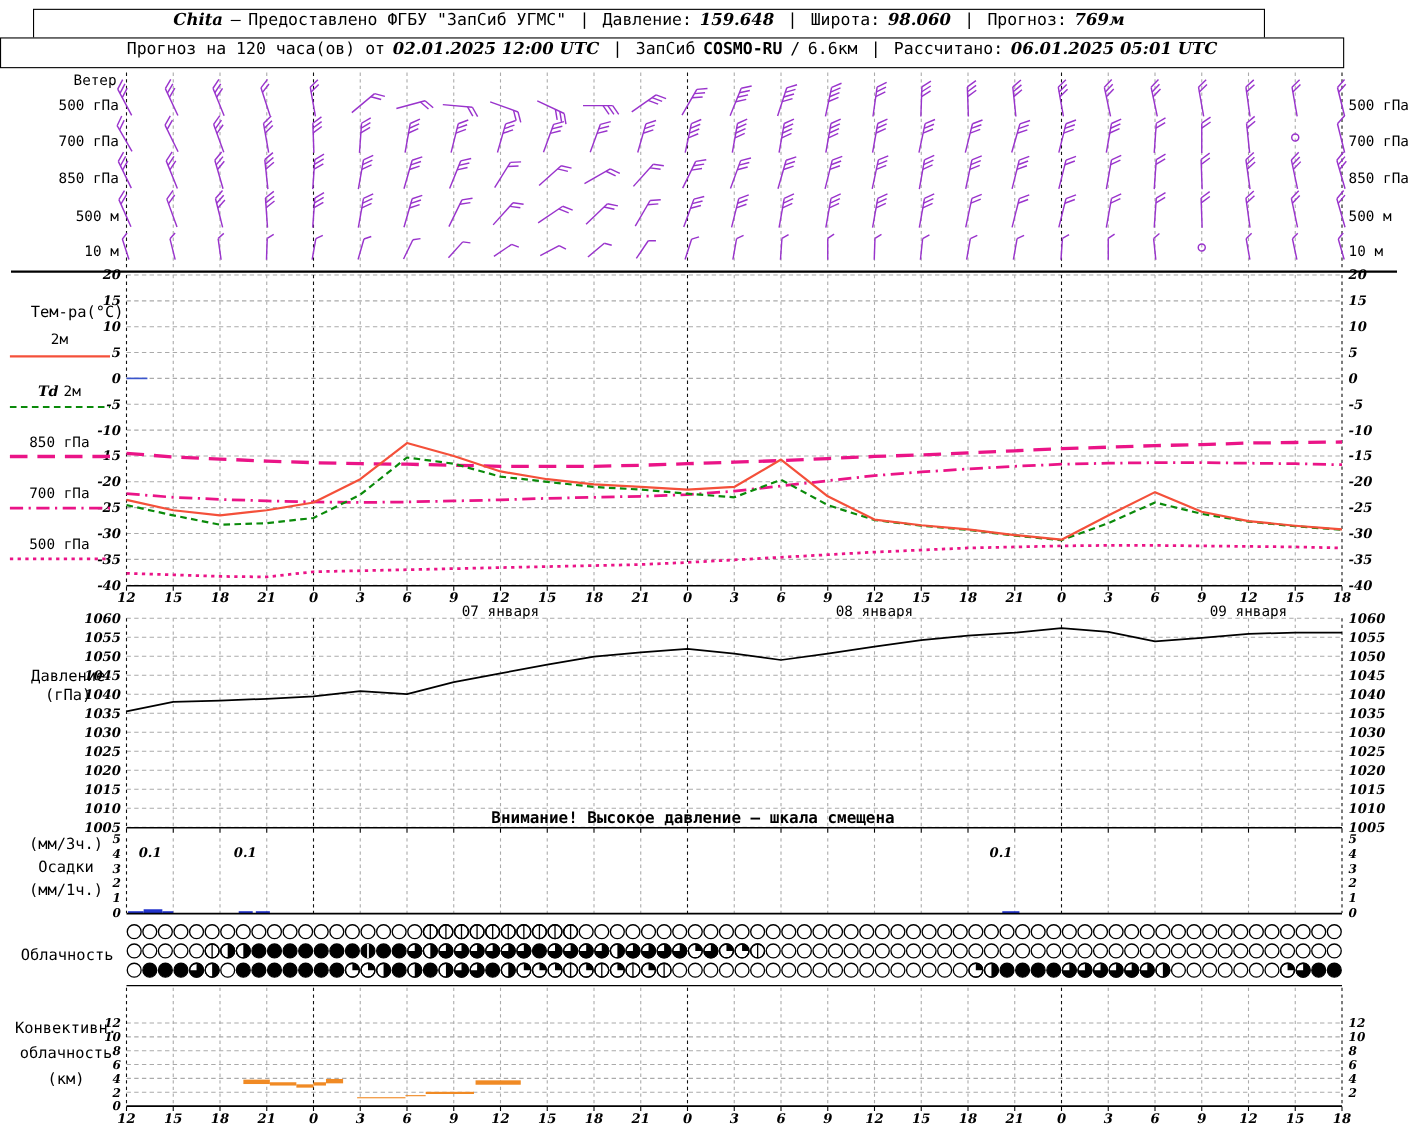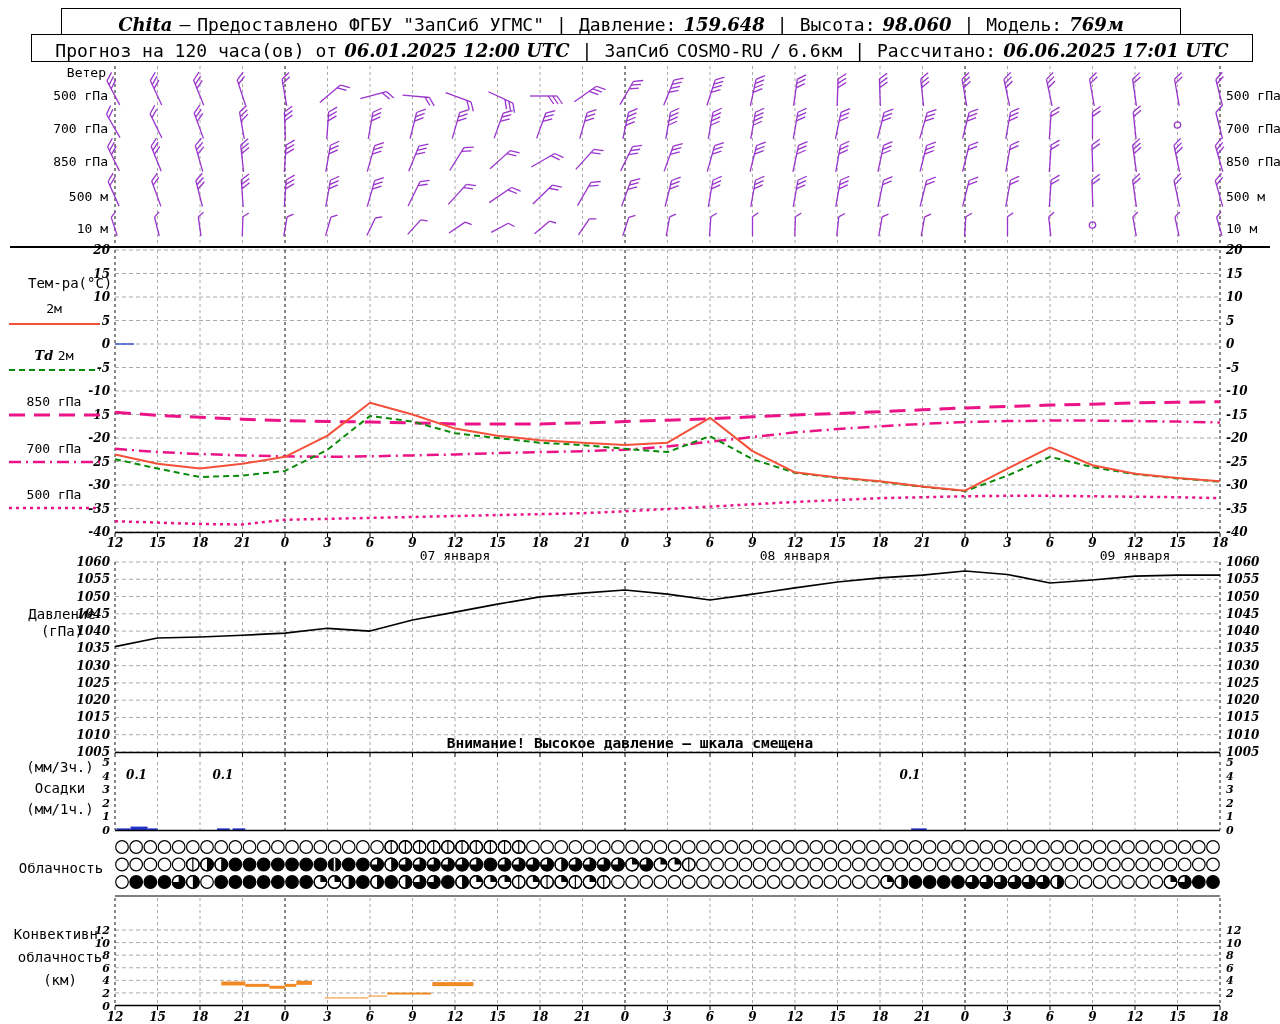--- a/index.html
+++ b/index.html
@@ -1,60 +1,60 @@
 <!DOCTYPE html>
 <html><head>
 <meta charset="utf-8">
 <style>
   html,body{margin:0;padding:0;background:#fff;}
   body{width:1280px;height:1024px;position:relative;overflow:hidden;
        font-family:"DejaVu Sans Mono",monospace;color:#000;}
-  .hdr{position:absolute;display:flex;align-items:flex-end;justify-content:center;
-       gap:7px;border:1px solid #000;background:#fff;font-size:18px;white-space:nowrap;margin-left:31px;}
+  .hdr{position:absolute;display:flex;align-items:flex-start;justify-content:center;
+       gap:7px;border:1px solid #000;background:#fff;font-size:15px;white-space:nowrap;}
   .hdr1{left:30px;top:8px;width:1118px;height:26px;}
   .hdr2{left:0;top:34px;width:1220px;height:26px;}
   .it{font-style:italic;font-weight:bold;font-family:"DejaVu Serif",serif;}
-  .bold{font-weight:normal;}
+  .bold{font-weight:bold;}
   .sep{padding:0 5px;}
   svg text{user-select:none;}
   .num{font:italic 700 12px "DejaVu Serif",serif;fill:#000;}
   .numsm{font:italic 700 11px "DejaVu Serif",serif;fill:#000;}
   .lbl{font:13px "DejaVu Sans Mono",monospace;fill:#000;}
   .lbl2{font:14px "DejaVu Sans Mono",monospace;fill:#000;}
   .warn{font:700 14.5px "DejaVu Sans Mono",monospace;fill:#000;}
 </style>
 </head>
 <body>
 
 <div class="hdr hdr1">
   <span class="it">Chita</span>
   <span>—</span>
   <span>Предоставлено ФГБУ "ЗапСиб УГМС"</span>
   <span class="sep">|</span>
   <span>Давление:</span>
   <span class="it">159.648</span>
   <span class="sep">|</span>
-  <span>Высота:</span>
+  <span>Широта:</span>
   <span class="it">98.060</span>
   <span class="sep">|</span>
-  <span>Модель:</span>
+  <span>Прогноз:</span>
   <span class="it">769м</span>
 </div>
 
 <div class="hdr hdr2">
   <span>Прогноз на 120 часа(ов) от</span>
-  <span class="it">06.01.2025 12:00 UTC</span>
+  <span class="it">02.01.2025 12:00 UTC</span>
   <span class="sep">|</span>
   <span>ЗапСиб</span>
   <span class="bold">COSMO-RU</span>
   <span>/</span>
   <span>6.6км</span>
   <span class="sep">|</span>
   <span>Рассчитано:</span>
-  <span class="it">06.06.2025 17:01 UTC</span>
+  <span class="it">06.01.2025 05:01 UTC</span>
 </div>
 
 <svg width="1280" height="962" viewBox="0 0 1280 962" style="position:absolute;left:0;top:62px;">
     <g>
       <line stroke="#111" stroke-dasharray="3 3" stroke-width="1" x1="115" y1="4" x2="115" y2="182"></line>
       <line stroke="#aaa" stroke-dasharray="3 3" stroke-width="1" x1="157.5" y1="4" x2="157.5" y2="182"></line>
       <line stroke="#aaa" stroke-dasharray="3 3" stroke-width="1" x1="200" y1="4" x2="200" y2="182"></line>
       <line stroke="#aaa" stroke-dasharray="3 3" stroke-width="1" x1="242.5" y1="4" x2="242.5" y2="182"></line>
       <line stroke="#111" stroke-dasharray="3 3" stroke-width="1" x1="285" y1="4" x2="285" y2="182"></line>
       <line stroke="#aaa" stroke-dasharray="3 3" stroke-width="1" x1="327.5" y1="4" x2="327.5" y2="182"></line>

